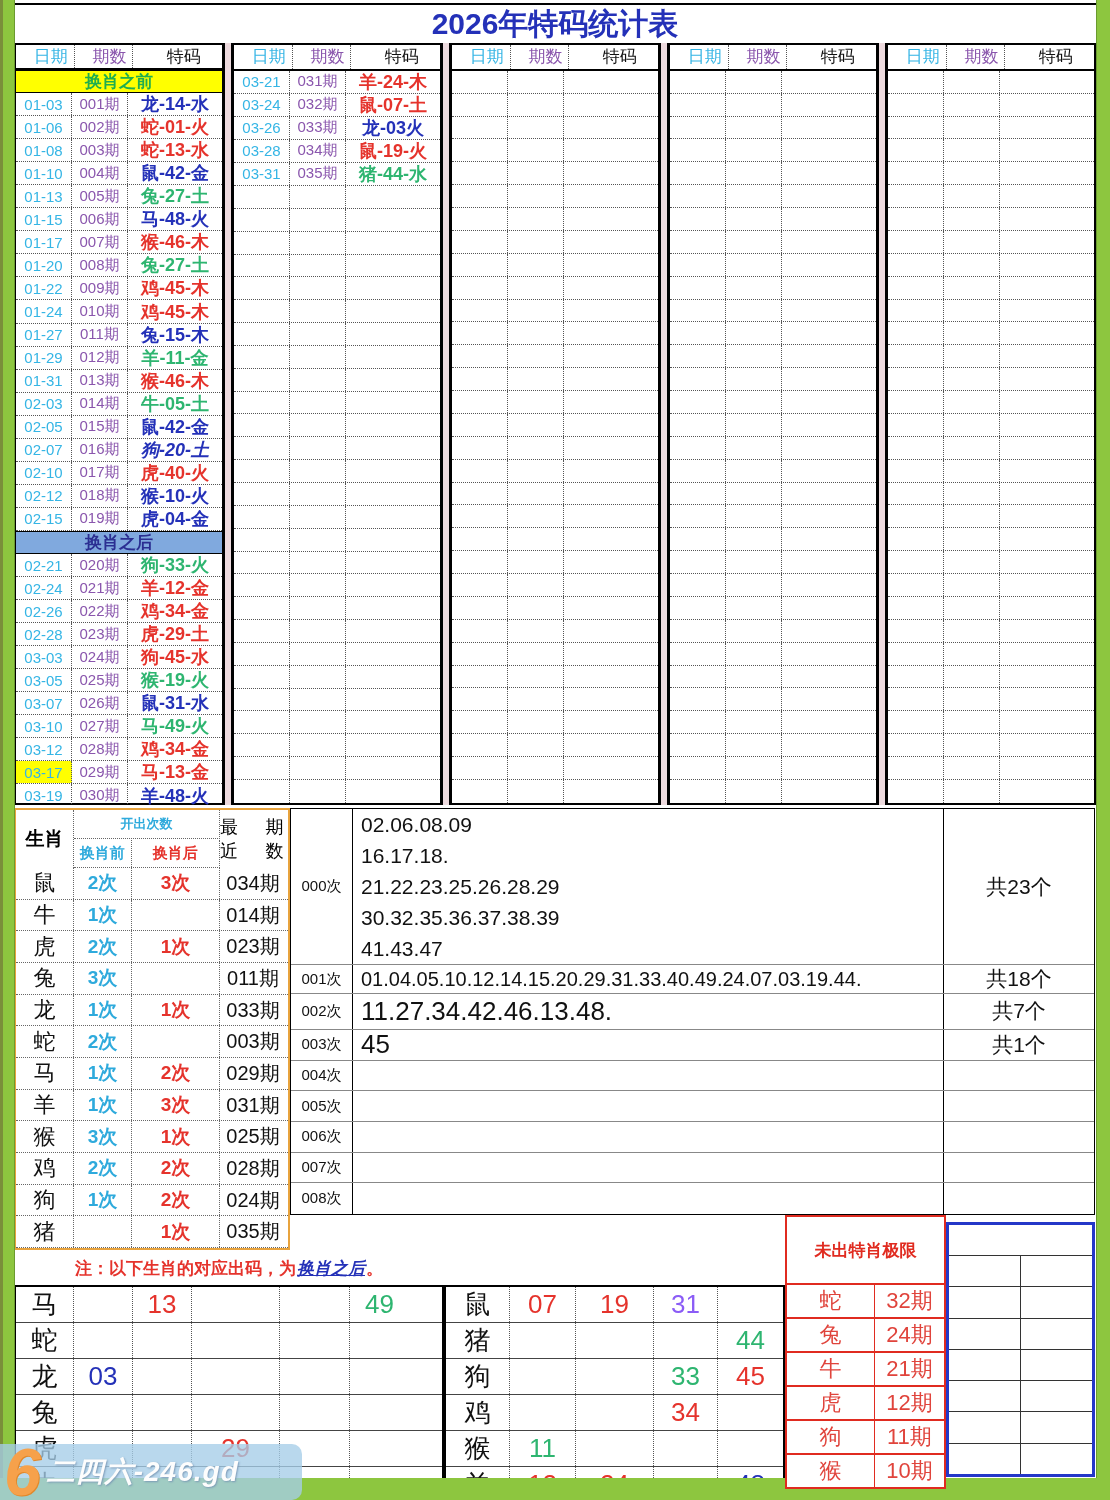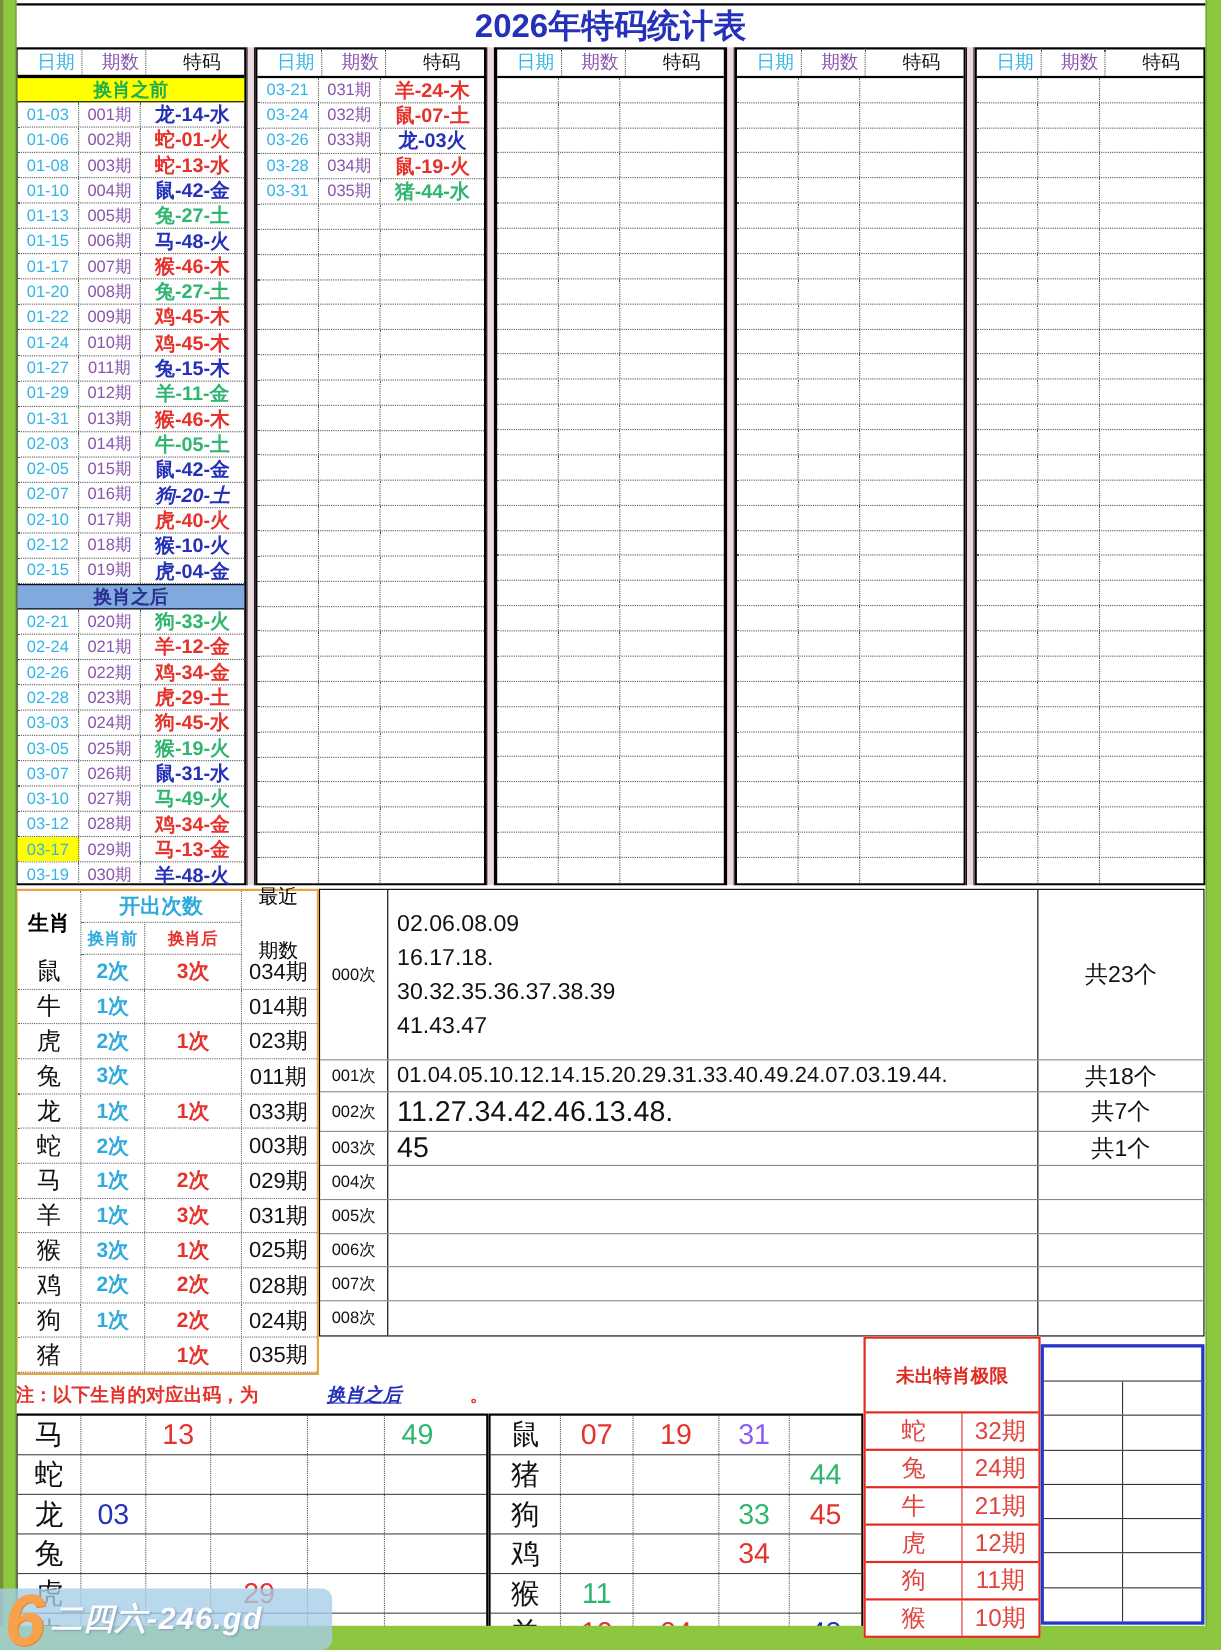--- a/index.html
+++ b/index.html
@@ -44,21 +44,21 @@
   .ctrow{display:flex;border-bottom:1px solid #888;box-sizing:border-box;}
   .ctrow:last-child{border-bottom:none;}
   .ct-label{width:62px;border-right:1px solid #000;display:flex;align-items:center;justify-content:center;
             font-size:15px;color:#111;box-sizing:border-box;}
   .ct-body{flex:1;border-right:1px solid #000;box-sizing:border-box;display:flex;flex-direction:column;
            justify-content:center;padding-left:8px;font-size:21px;color:#111;overflow:hidden;}
   .ct-body .ln{line-height:31px;white-space:nowrap;}
   .ct-total{width:150px;display:flex;align-items:center;justify-content:center;font-size:21px;color:#111;}
   
   .note{position:absolute;left:14px;top:1252px;width:430px;height:33px;display:flex;align-items:center;
-        justify-content:space-between;font-size:17px;font-weight:bold;color:#e5332c;white-space:nowrap;gap:20px;}
+        justify-content:center;font-size:17px;font-weight:bold;color:#e5332c;white-space:nowrap;}
   .note a{color:#2431b8;font-style:italic;text-decoration:underline;margin:0 1px;}
   
   .btable{position:absolute;border:2px solid #000;box-sizing:border-box;display:flex;flex-direction:column;background:#fff;}
   .btl{left:14px;top:1285px;width:430px;height:204px;}
   .btr{left:444px;top:1285px;width:341px;height:204px;}
   .brow{flex:1;display:flex;border-bottom:1px solid #444;box-sizing:border-box;}
   .brow:last-child{border-bottom:none;}
   .bz{display:flex;align-items:center;justify-content:center;font-size:26px;color:#111;border-right:1px dotted #555;box-sizing:border-box;}
   .bc{display:flex;align-items:center;justify-content:center;font-size:26px;border-right:1px dotted #555;box-sizing:border-box;}
   .bc:last-child{border-right:none;}
@@ -929,22 +929,22 @@
           <div class="cell cper"></div>
           <div class="cell ccode"></div>
         </div>
       </div>
     </div>
   <div class="gap-strip"></div>
 
   <div class="stats">
       <div class="strow" style="height: 30px; border-bottom: none;">
         <div class="stc" style="width: 58px; height: 58px; border-right: 1px dotted rgb(102, 102, 102); font-size: 19px; font-weight: bold; align-self: flex-start;">生肖</div>
-        <div class="stc" style="width: 146px; border-right: 1px dotted rgb(102, 102, 102); font-size: 19px; font-weight: bold; color: rgb(46, 170, 220); border-bottom: 1px dotted rgb(102, 102, 102); height: 29px;">开出次数</div>
-        <div class="stc" style="width: 66px; height: 58px; font-size: 18px; flex-direction: column; line-height: 24px; gap: 25px;">
+        <div class="stc" style="width: 146px; border-right: 1px dotted rgb(102, 102, 102); font-size: 13px; font-weight: bold; color: rgb(46, 170, 220); border-bottom: 1px dotted rgb(102, 102, 102); height: 29px;">开出次数</div>
+        <div class="stc" style="width: 66px; height: 58px; font-size: 18px; flex-direction: row; line-height: 24px; gap: 25px;">
           <div>最近</div>
           <div>期数</div>
         </div>
       </div>
       <div class="strow" style="height: 28px; margin-left: 58px; width: 146px; border-right: 1px dotted rgb(102, 102, 102); box-sizing: border-box;">
         <div class="stc" style="width: 58px; border-right: 1px dotted rgb(102, 102, 102); font-size: 15px; font-weight: bold; color: rgb(46, 170, 220);">换肖前</div>
         <div class="stc" style="width: 88px; font-size: 15px; font-weight: bold; color: rgb(229, 51, 44);">换肖后</div>
       </div>
       <div class="strow" style="flex: 1 1 0%;">
         <div class="stc st-z">鼠</div>
@@ -1019,20 +1019,21 @@
         <div class="stc st-r">035期</div>
       </div>
     </div>
 
   <div class="counts">
       <div class="ctrow" style="height: 156px;">
         <div class="ct-label">000次</div>
         <div class="ct-body" style="font-size: 21px;">
           <div class="ln">02.06.08.09</div>
           <div class="ln">16.17.18.</div>
+          <div class="ln">21.22.23.25.26.28.29</div>
           <div class="ln">30.32.35.36.37.38.39</div>
           <div class="ln">41.43.47</div>
         </div>
         <div class="ct-total">共23个</div>
       </div>
       <div class="ctrow" style="height: 29px;">
         <div class="ct-label">001次</div>
         <div class="ct-body" style="font-size: 20px;">
           <div class="ln">01.04.05.10.12.14.15.20.29.31.33.40.49.24.07.03.19.44.</div>
         </div>

